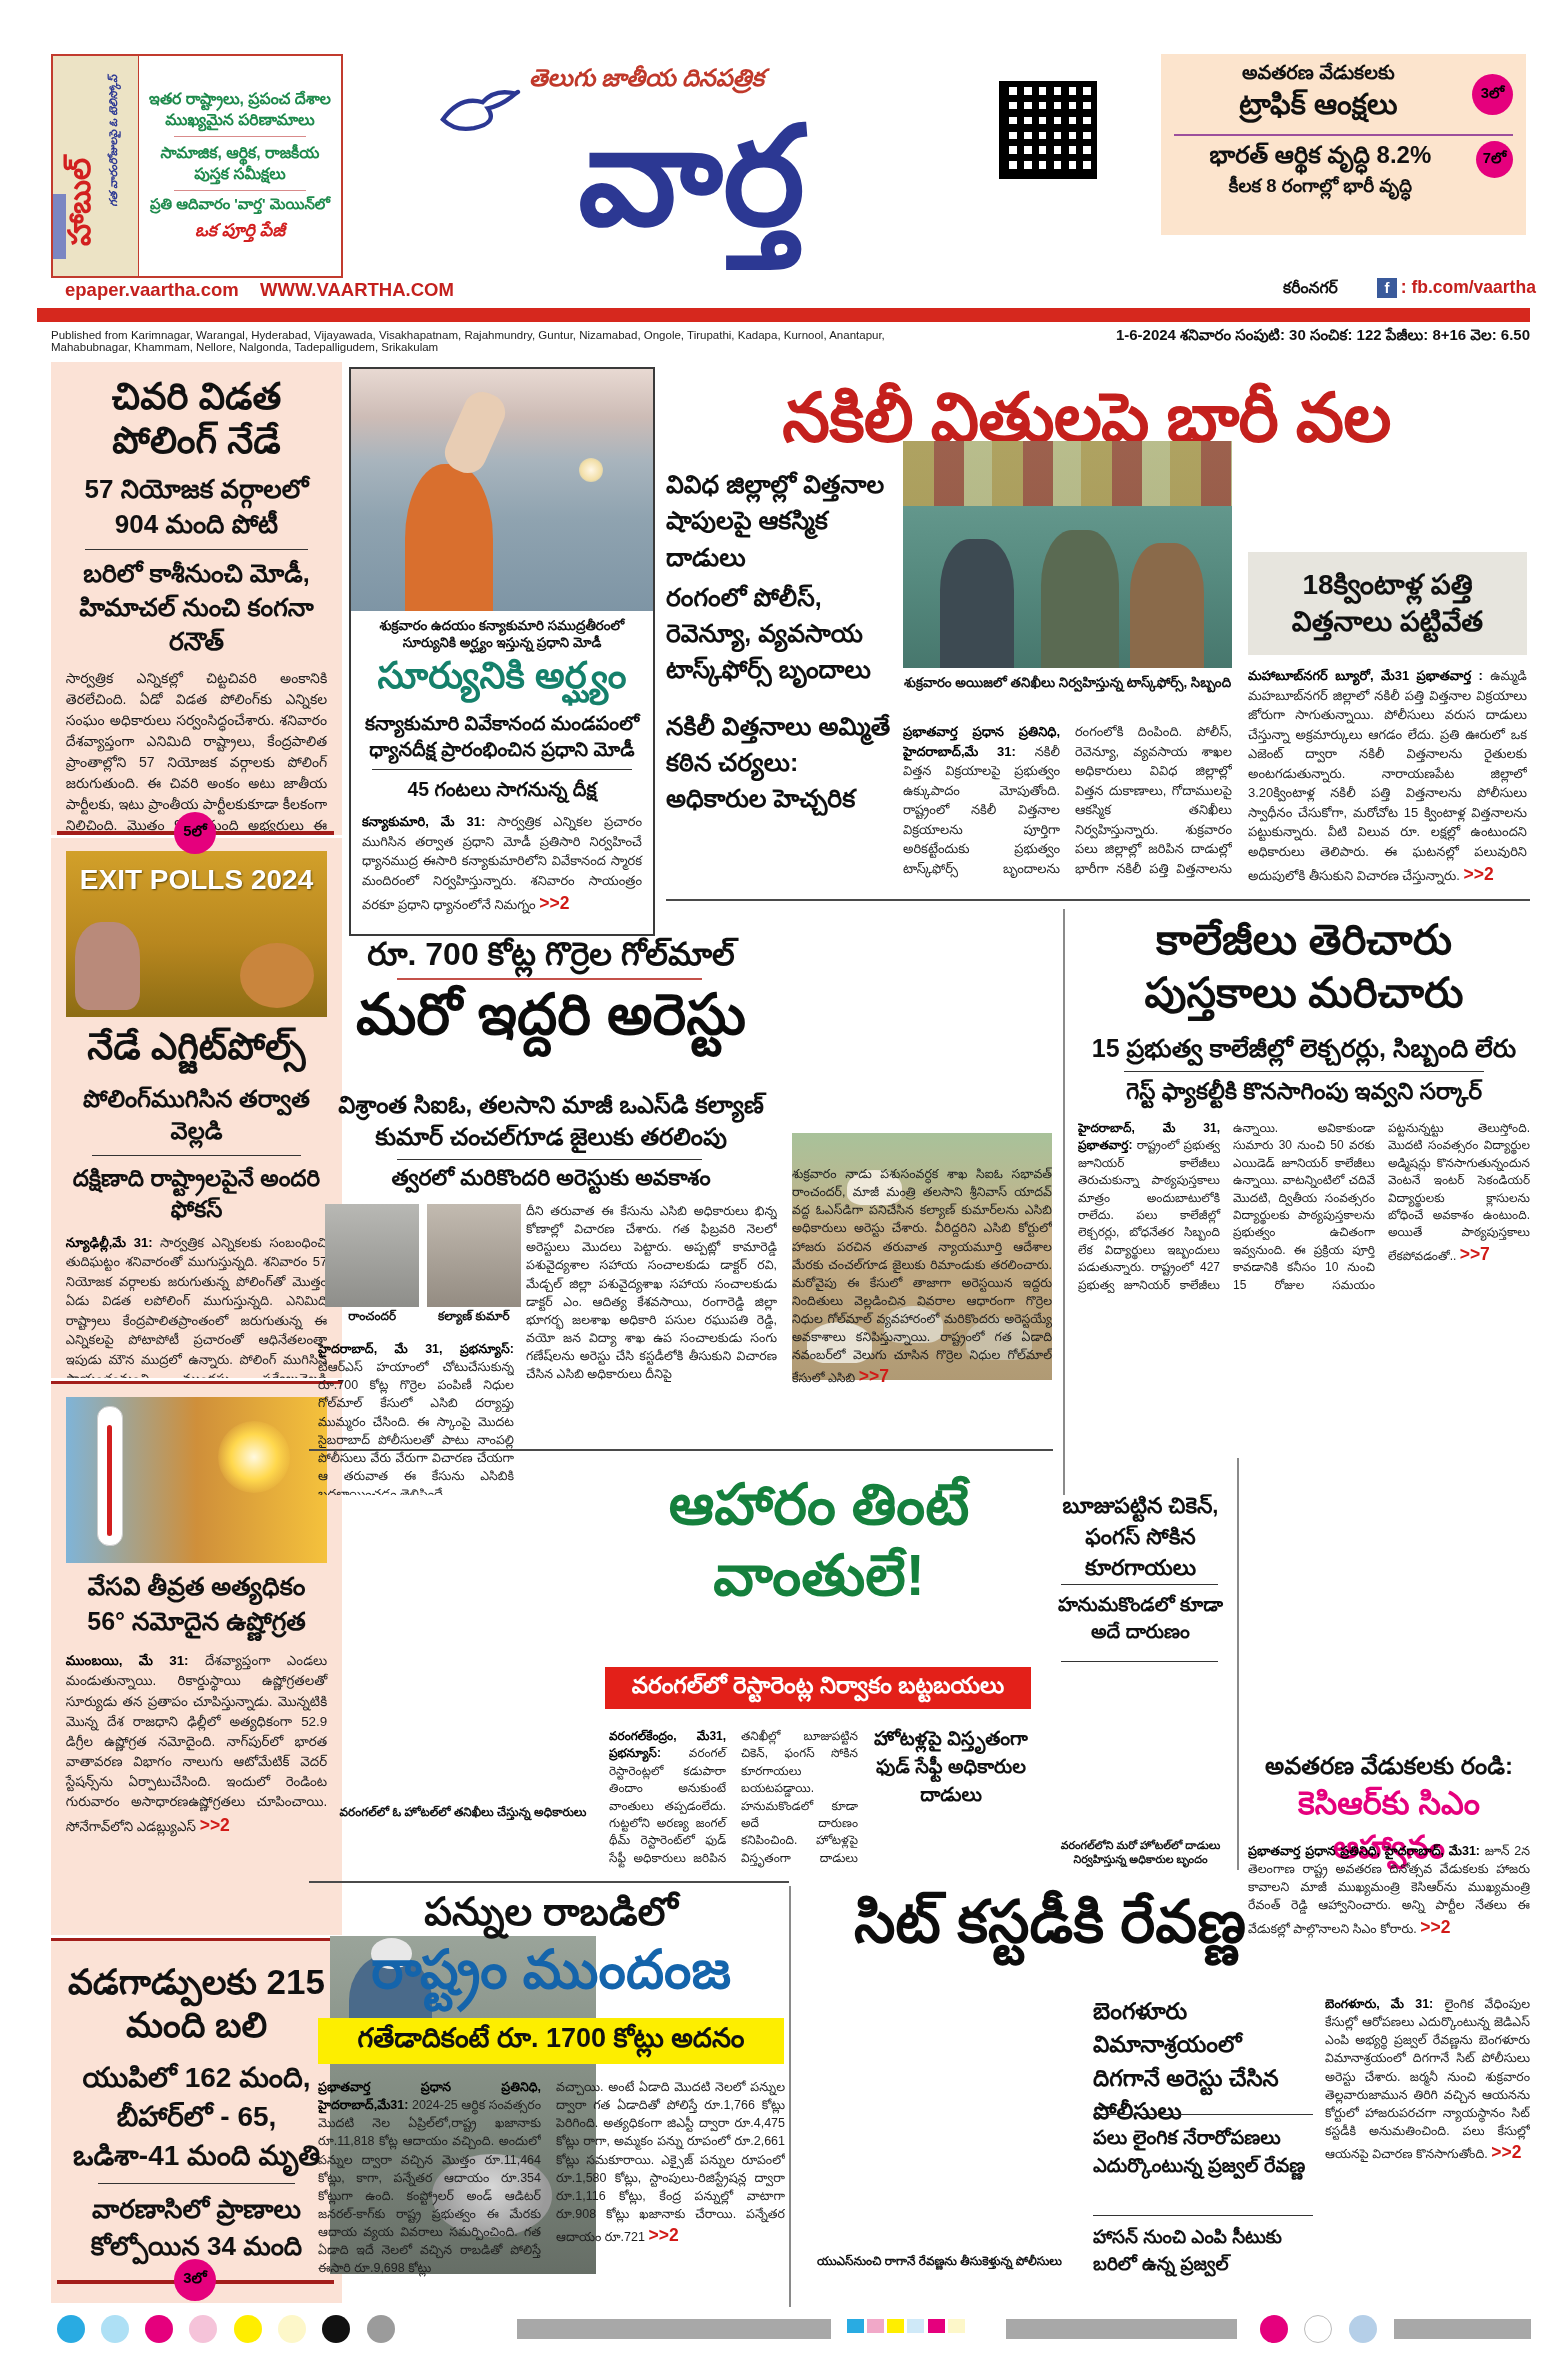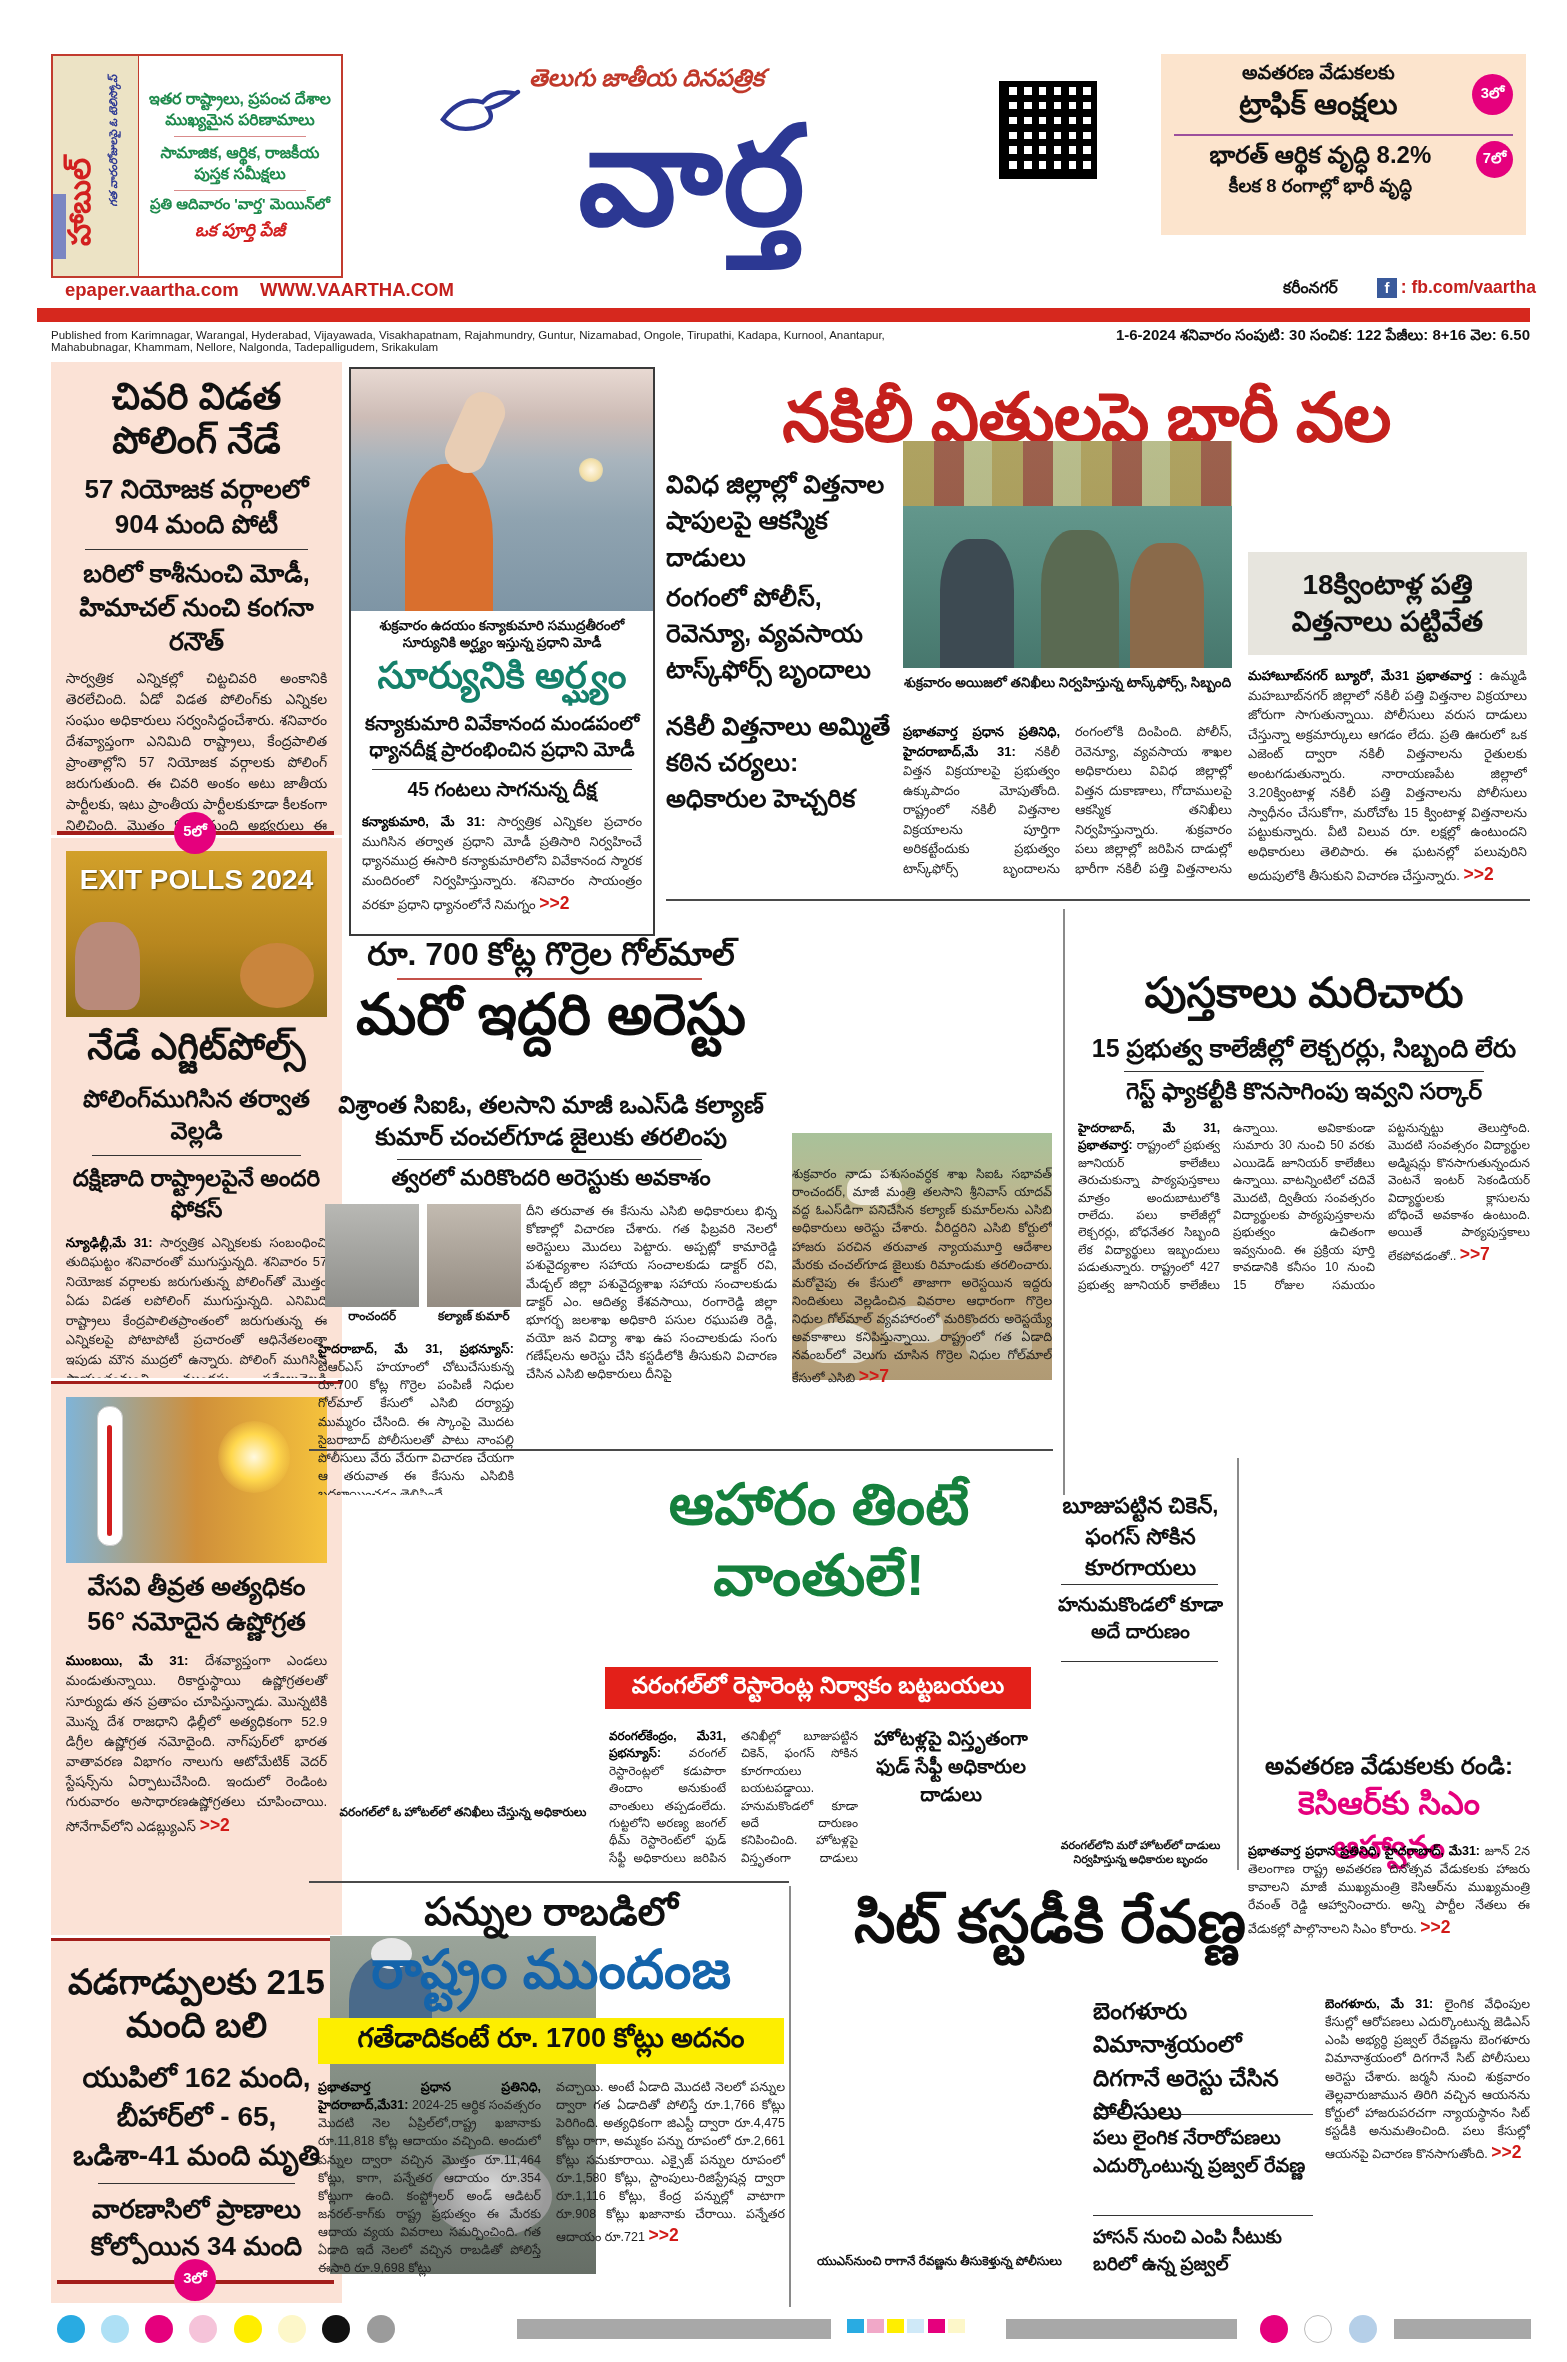--- a/index.html
+++ b/index.html
@@ -6,21 +6,21 @@
   #page{position:relative;width:1567px;height:2363px;background:#ffffff;margin:0 auto;overflow:hidden;}
   .abs{position:absolute;}
   .c{text-align:center;}
   .j{text-align:justify;}
   .b{font-weight:bold;}
   .red-t{color:#c4201d;}
   .body-txt{font-size:14px;line-height:1.5;color:#1d1d1d;}
   .small-txt{font-size:12.5px;line-height:1.45;color:#1d1d1d;}
   .dl{font-weight:bold;color:#000;}
   .cont{color:#d11a17;font-weight:bold;font-size:17.5px;white-space:nowrap;}
-  .badge{background:#e5007d;color:#ffffff;border-radius:50%;display:flex;align-items:center;justify-content:center;font-weight:bold;font-size:14.8px;}
+  .badge{background:#e5007d;color:#000000;border-radius:50%;display:flex;align-items:center;justify-content:center;font-weight:bold;font-size:14.8px;}
   .peach{background:#fbe2d6;}
   .left-art{padding:13px 14.8px;box-sizing:border-box;overflow:hidden;}
   .hl-black{color:#111;font-weight:bold;}
   .divider{height:0.9px;background:#333;margin:7.4px auto;}
   .photo{overflow:hidden;position:relative;}
   .capt{font-weight:bold;color:#111;line-height:1.3;}
   .sub-line{font-weight:bold;color:#111;line-height:1.3;}
   .vline{background:#8a8a8a;}
   .hline{background:#4a4a4a;}
   .circle{border-radius:50%;position:absolute;top:0;}
@@ -199,20 +199,21 @@
     <div style="flex:1;">
       <div class="photo" style="height:103px;background:linear-gradient(180deg,#c2bab0 0%,#948c82 100%);"></div>
       <div class="capt c" style="font-size:12px;margin-top:1.8px;">కల్యాణ్ కుమార్</div>
     </div>
   </div>
 
   <p class="abs small-txt j" style="left:318px;top:1340px;width:196px;height:155px;margin:0;overflow:hidden;"><span class="dl">హైదరాబాద్, మే 31, ప్రభన్యూస్:</span> <span>టిఆర్ఎస్ హయాంలో చోటుచేసుకున్న రూ.700 కోట్ల గొర్రెల పంపిణీ నిధుల గోల్‌మాల్ కేసులో ఎసిబి దర్యాప్తు ముమ్మరం చేసింది. ఈ స్కాంపై మొదట సైబరాబాద్ పోలీసులతో పాటు నాంపల్లి పోలీసులు వేరు వేరుగా విచారణ చేయగా ఆ తరువాత ఈ కేసును ఎసిబికి బదలాయించడం తెలిసిందే.</span></p>
   <p class="abs small-txt j" style="left:526px;top:1202px;width:251px;height:293px;margin:0;overflow:hidden;">దీని తరువాత ఈ కేసును ఎసిబి అధికారులు భిన్న కోణాల్లో విచారణ చేశారు. గత ఫిబ్రవరి నెలలో అరెస్టులు మొదలు పెట్టారు. అప్పట్లో కామారెడ్డి పశువైద్యశాల సహాయ సంచాలకుడు డాక్టర్ రవి, మేడ్చల్ జిల్లా పశువైద్యశాఖ సహాయ సంచాలకుడు డాక్టర్ ఎం. ఆదిత్య కేశవసాయి, రంగారెడ్డి జిల్లా భూగర్భ జలశాఖ అధికారి పసుల రఘుపతి రెడ్డి, వయో జన విద్యా శాఖ ఉప సంచాలకుడు సంగు గణేష్‌లను అరెస్టు చేసి కస్టడీలోకి తీసుకుని విచారణ చేసిన ఎసిబి అధికారులు దీనిపై</p>
   <p class="abs small-txt j" style="left:792px;top:1165px;width:260px;height:330px;margin:0;overflow:hidden;"><span>శుక్రవారం నాడు పశుసంవర్ధక శాఖ సిఐఓ సభావత్ రాంచందర్, మాజీ మంత్రి తలసాని శ్రీనివాస్ యాదవ్ వద్ద ఓఎస్‌డిగా పనిచేసిన కల్యాణ్ కుమార్‌లను ఎసిబి అధికారులు అరెస్టు చేశారు. వీరిద్దరిని ఎసిబి కోర్టులో హాజరు పరచిన తరువాత న్యాయమూర్తి ఆదేశాల మేరకు చంచల్‌గూడ జైలుకు రిమాండుకు తరలించారు. మరోవైపు ఈ కేసులో తాజాగా అరెస్టయిన ఇద్దరు నిందితులు వెల్లడించిన వివరాల ఆధారంగా గొర్రెల నిధుల గోల్‌మాల్ వ్యవహారంలో మరికొందరు అరెస్టయ్యే అవకాశాలు కనిపిస్తున్నాయి. రాష్ట్రంలో గత ఏడాది నవంబర్‌లో వెలుగు చూసిన గొర్రెల నిధుల గోల్‌మాల్ కేసులో ఎసిబి</span> <span class="cont">&gt;&gt;7</span></p>
 
+  <div class="abs c hl-black" style="left:1078px;top:916px;width:452px;font-size:42px;">కాలేజీలు తెరిచారు</div>
   <div class="abs c hl-black" style="left:1078px;top:969px;width:452px;font-size:42px;">పుస్తకాలు మరిచారు</div>
   <div class="abs c hl-black" style="left:1078px;top:1034px;width:452px;font-size:25px;">15 ప్రభుత్వ కాలేజీల్లో లెక్చరర్లు, సిబ్బంది లేరు</div>
   <div class="abs" style="left:1124px;top:1071px;width:360px;height:0.9px;background:#333;"></div>
   <div class="abs c hl-black" style="left:1078px;top:1078px;width:452px;font-size:23px;">గెస్ట్ ఫ్యాకల్టీకి కొనసాగింపు ఇవ్వని సర్కార్</div>
   <p class="abs small-txt j cols3" style="left:1078px;top:1120px;width:452px;height:375px;margin:0;font-size:12px;overflow:hidden;"><span class="dl">హైదరాబాద్, మే 31, ప్రభాతవార్త:</span> <span>రాష్ట్రంలో ప్రభుత్వ జూనియర్ కాలేజీలు తెరుచుకున్నా పాఠ్యపుస్తకాలు మాత్రం అందుబాటులోకి రాలేదు. పలు కాలేజీల్లో లెక్చరర్లు, బోధనేతర సిబ్బంది లేక విద్యార్థులు ఇబ్బందులు పడుతున్నారు. రాష్ట్రంలో 427 ప్రభుత్వ జూనియర్ కాలేజీలు ఉన్నాయి. అవికాకుండా సుమారు 30 నుంచి 50 వరకు ఎయిడెడ్ జూనియర్ కాలేజీలు ఉన్నాయి. వాటన్నింటిలో చదివే మొదటి, ద్వితీయ సంవత్సరం విద్యార్థులకు పాఠ్యపుస్తకాలను ప్రభుత్వం ఉచితంగా ఇవ్వనుంది. ఈ ప్రక్రియ పూర్తి కావడానికి కనీసం 10 నుంచి 15 రోజుల సమయం పట్టనున్నట్టు తెలుస్తోంది. మొదటి సంవత్సరం విద్యార్థుల అడ్మిషన్లు కొనసాగుతున్నందున వెంటనే ఇంటర్ సెకండియర్ విద్యార్థులకు క్లాసులను బోధించే అవకాశం ఉంటుంది. అయితే పాఠ్యపుస్తకాలు లేకపోవడంతో..</span> <span class="cont">&gt;&gt;7</span></p>
 
   <div class="abs hline" style="left:309px;top:1449px;width:744px;height:1.8px;"></div>
   <div class="abs vline" style="left:1237px;top:1458px;width:1.8px;height:412px;"></div>
 
   <div class="abs photo" style="left:330px;top:1462px;width:266px;height:338px;background:linear-gradient(180deg,#9aa49a 0%,#7e887e 55%,#666e66 100%);">

